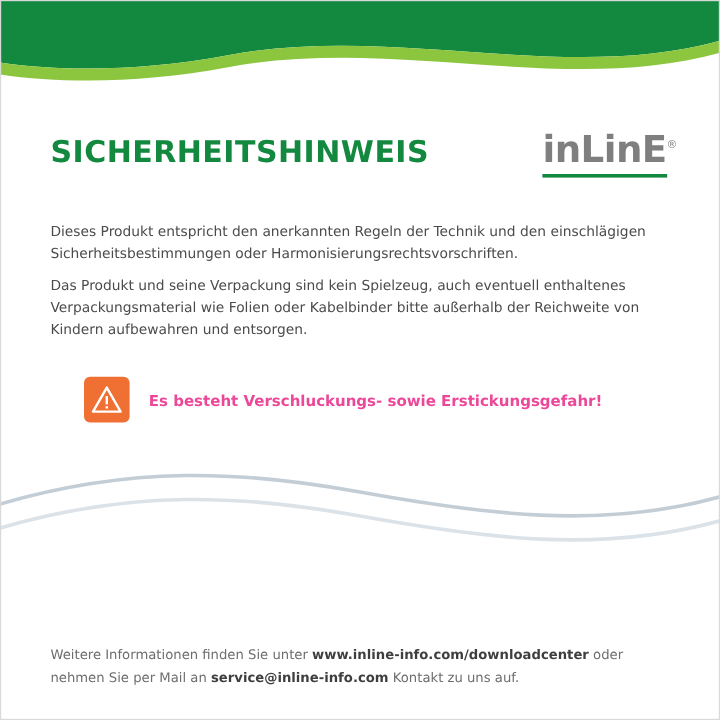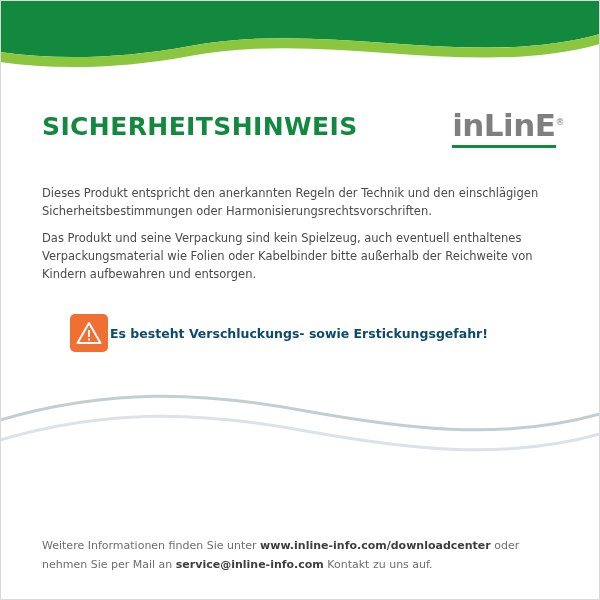--- a/index.html
+++ b/index.html
@@ -141,24 +141,24 @@
     position: relative;
     flex: 0 0 auto;
   }
   .warn-icon svg {
     position: absolute;
     left: 50%;
     top: 50%;
     transform: translate(-50%, -50%);
   }
   .warn-text {
-    margin-left: 2px;
+    margin-left: 16px;
     font-size: 12.5px;
     font-weight: bold;
-    color: #0c4a6e;
+    color: #ec4899;
     font-family: "DejaVu Sans", sans-serif;
     white-space: nowrap;
   }
 
   
   .footer {
     position: absolute;
     left: 42px;
     top: 522px;
     width: 516px;

